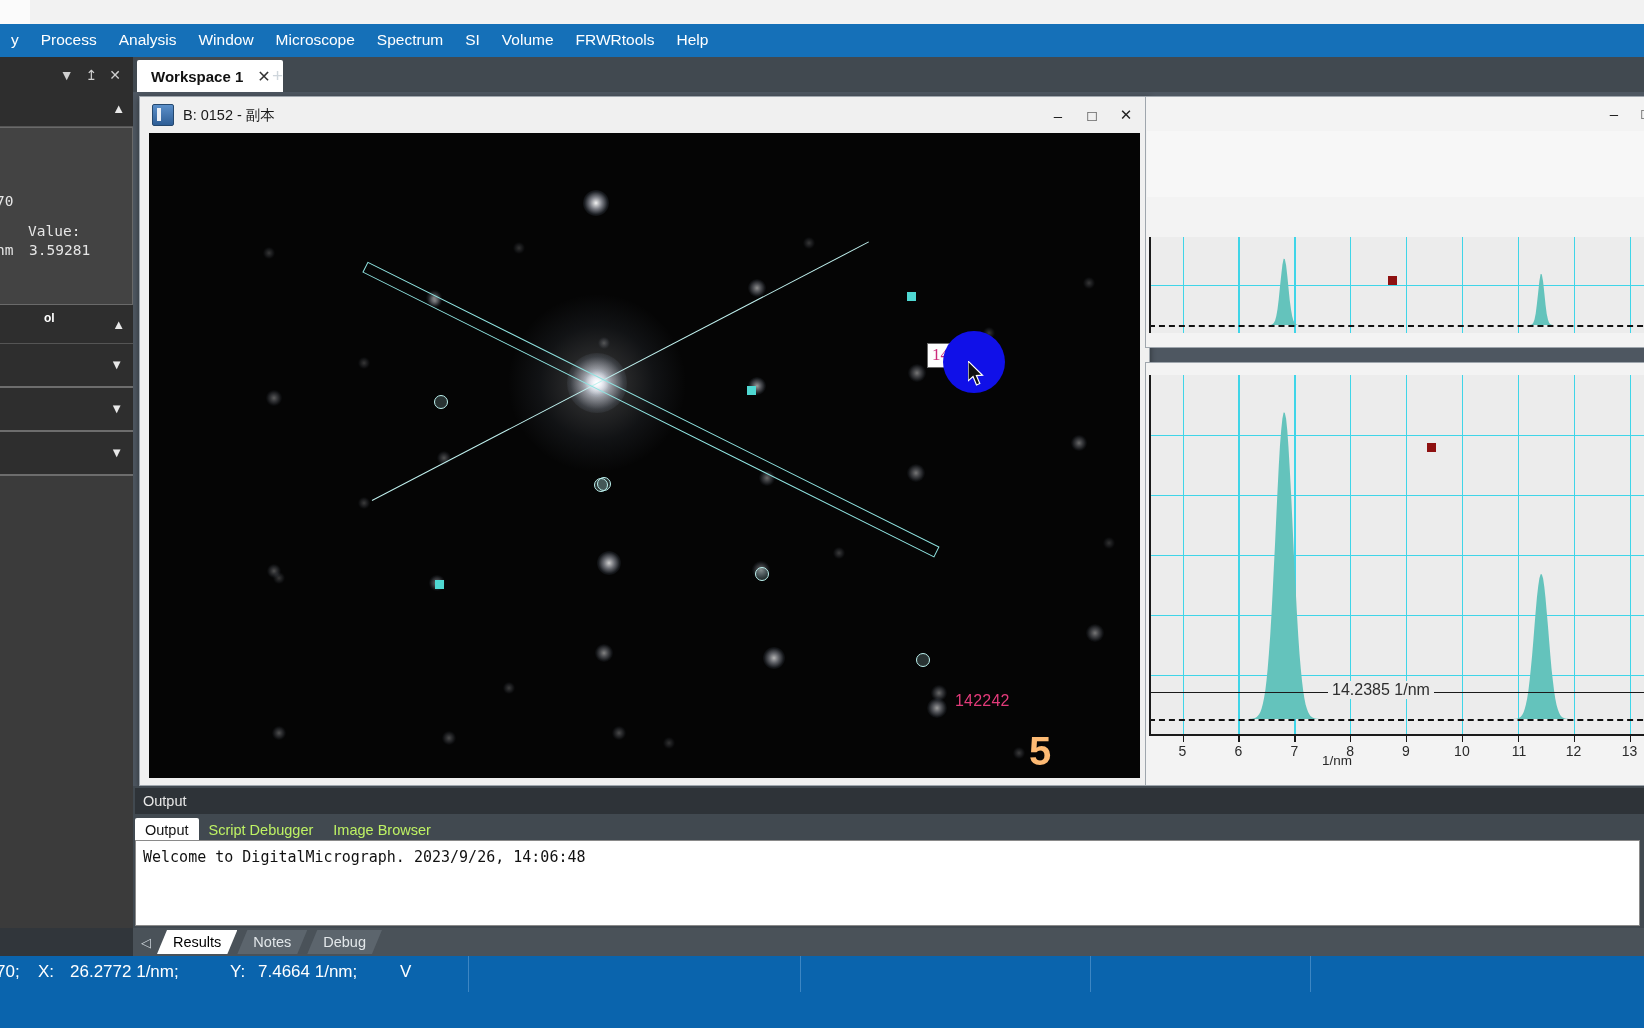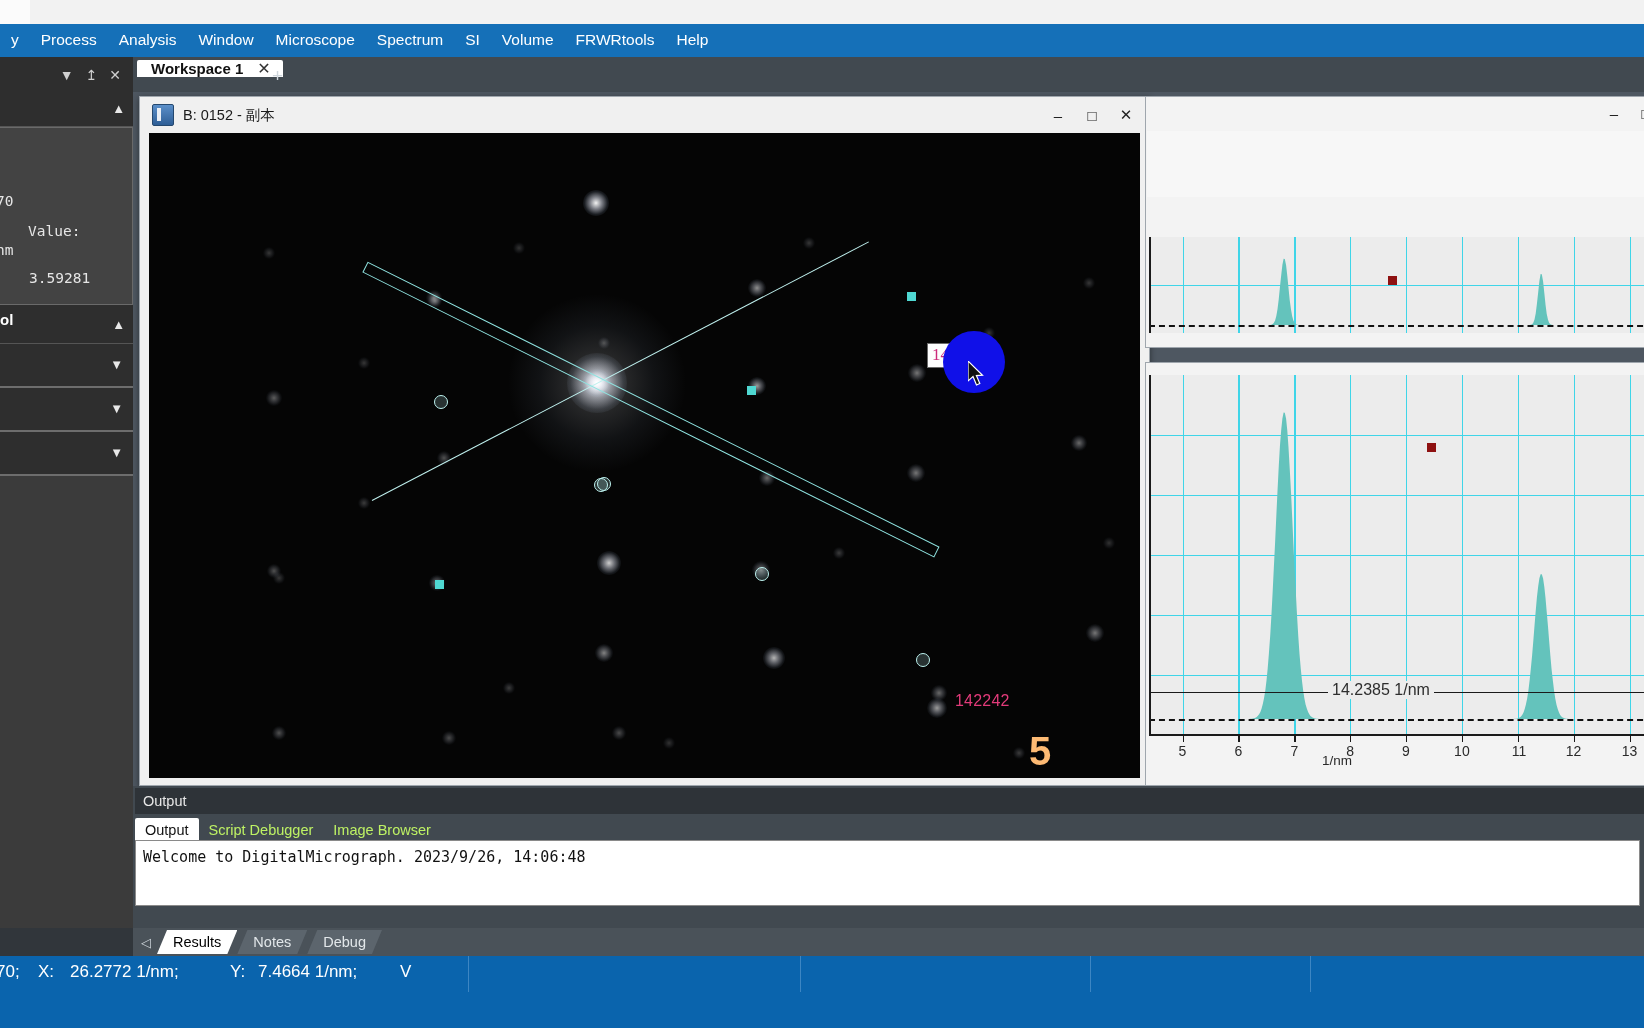--- a/index.html
+++ b/index.html
@@ -43,21 +43,21 @@
     background: #414950;
   }
   .tabrow .leftzone {
     position:absolute; left:0; top:0; width:133px; height:35px; background:#2e2e2e;
     display:flex; align-items:center; justify-content:flex-end;
   }
   .tabrow .leftzone .ic {
     color:#d0d0d0; font-size:14px; margin-right:12px; cursor:pointer;
   }
   .tab-ws {
-    position:absolute; left:137px; top:3px; height:17px;
+    position:absolute; left:137px; top:3px; height:32px;
     background:#ffffff; color:#111; font-size:15px; font-weight:bold;
     display:flex; align-items:center; padding:0 12px 0 14px;
     border-radius:2px 2px 0 0;
   }
   .tab-ws .x {
     margin-left:14px; font-weight:normal; font-size:16px; color:#333; cursor:pointer;
   }
   .tab-plus {
     position:absolute; left:272px; top:8px;
     color:#cfd6dc; font-size:19px; cursor:pointer;
@@ -68,21 +68,21 @@
     position:absolute; left:0; top:92px; width:133px; height:836px;
     background:#3b3b3b;
   }
   .panel-head {
     background:#2e2e2e; height:34px; position:relative; border-bottom:1px solid #555;
   }
   .panel-head .caret {
     position:absolute; right:8px; top:9px; color:#e8e8e8; font-size:13px;
   }
   .panel-head .ttl {
-    position:absolute; left:0px; top:6px; color:#ffffff; font-size:15px; font-weight:bold;
+    position:absolute; left:0px; top:6px; color:#ffffff; font-size:12px; font-weight:bold;padding-left:44px;
   }
   .panel-body {
     background:#434343; border:1px solid #6a6a6a; border-left:none;
     color:#e6e6e6; font-family:"DejaVu Sans Mono", monospace; font-size:14.5px;
   }
   .ctl-body {
     background:#4a4a4a; border:1px solid #6a6a6a; border-left:none;
   }
   .gradbox {
     width:122px; height:215px;
@@ -245,21 +245,21 @@
     position:absolute; left:2px; top:30px; height:26px; display:flex; align-items:flex-end;
   }
   .outdock .tab {
     height:24px; padding:0 10px; color:#bef264; font-size:14.5px;
     display:flex; align-items:center; cursor:pointer;
   }
   .outdock .tab.active {
     background:#ffffff; color:#111; border-radius:2px 2px 0 0;
   }
   .outbody {
-    position:absolute; left:2px; top:54px; width:1505px; height:66px;
+    position:absolute; left:2px; top:54px; width:1505px; height:86px;
     background:#ffffff; color:#111;
     font-family:"DejaVu Sans Mono", monospace; font-size:15px;
     padding:7px 0 0 7px; box-sizing:border-box;
     border:1px solid #8a8a8a;
   }
 
   
   .bottabs {
     position:absolute; left:133px; top:928px; width:1511px; height:28px;
     background:#4a5259; display:flex; align-items:center;
@@ -321,21 +321,21 @@
 
   <div class="leftdock">
 
     <div class="panel-head" style="height:34px;">
       <span class="caret">▲</span>
     </div>
     <div class="panel-body" style="height:176px; position:relative;">
       <div style="position:absolute; left:-4px; top:65px;">70</div>
       <div style="position:absolute; left:28px; top:95px;">Value:</div>
       <div style="position:absolute; left:-4px; top:114px;">nm</div>
-      <div style="position:absolute; left:29px; top:114px;margin-top:28px;">3.59281</div>
+      <div style="position:absolute; left:29px; top:114px;">3.59281</div>
       <div style="position:absolute; left:-4px; top:182px;">rated units</div>
     </div>
 
     <div class="panel-head" style="height:38px;">
       <span class="ttl">ol</span>
       <span class="caret" style="top:12px;">▲</span>
     </div>
 
 
     <div class="collapsed-bar">

